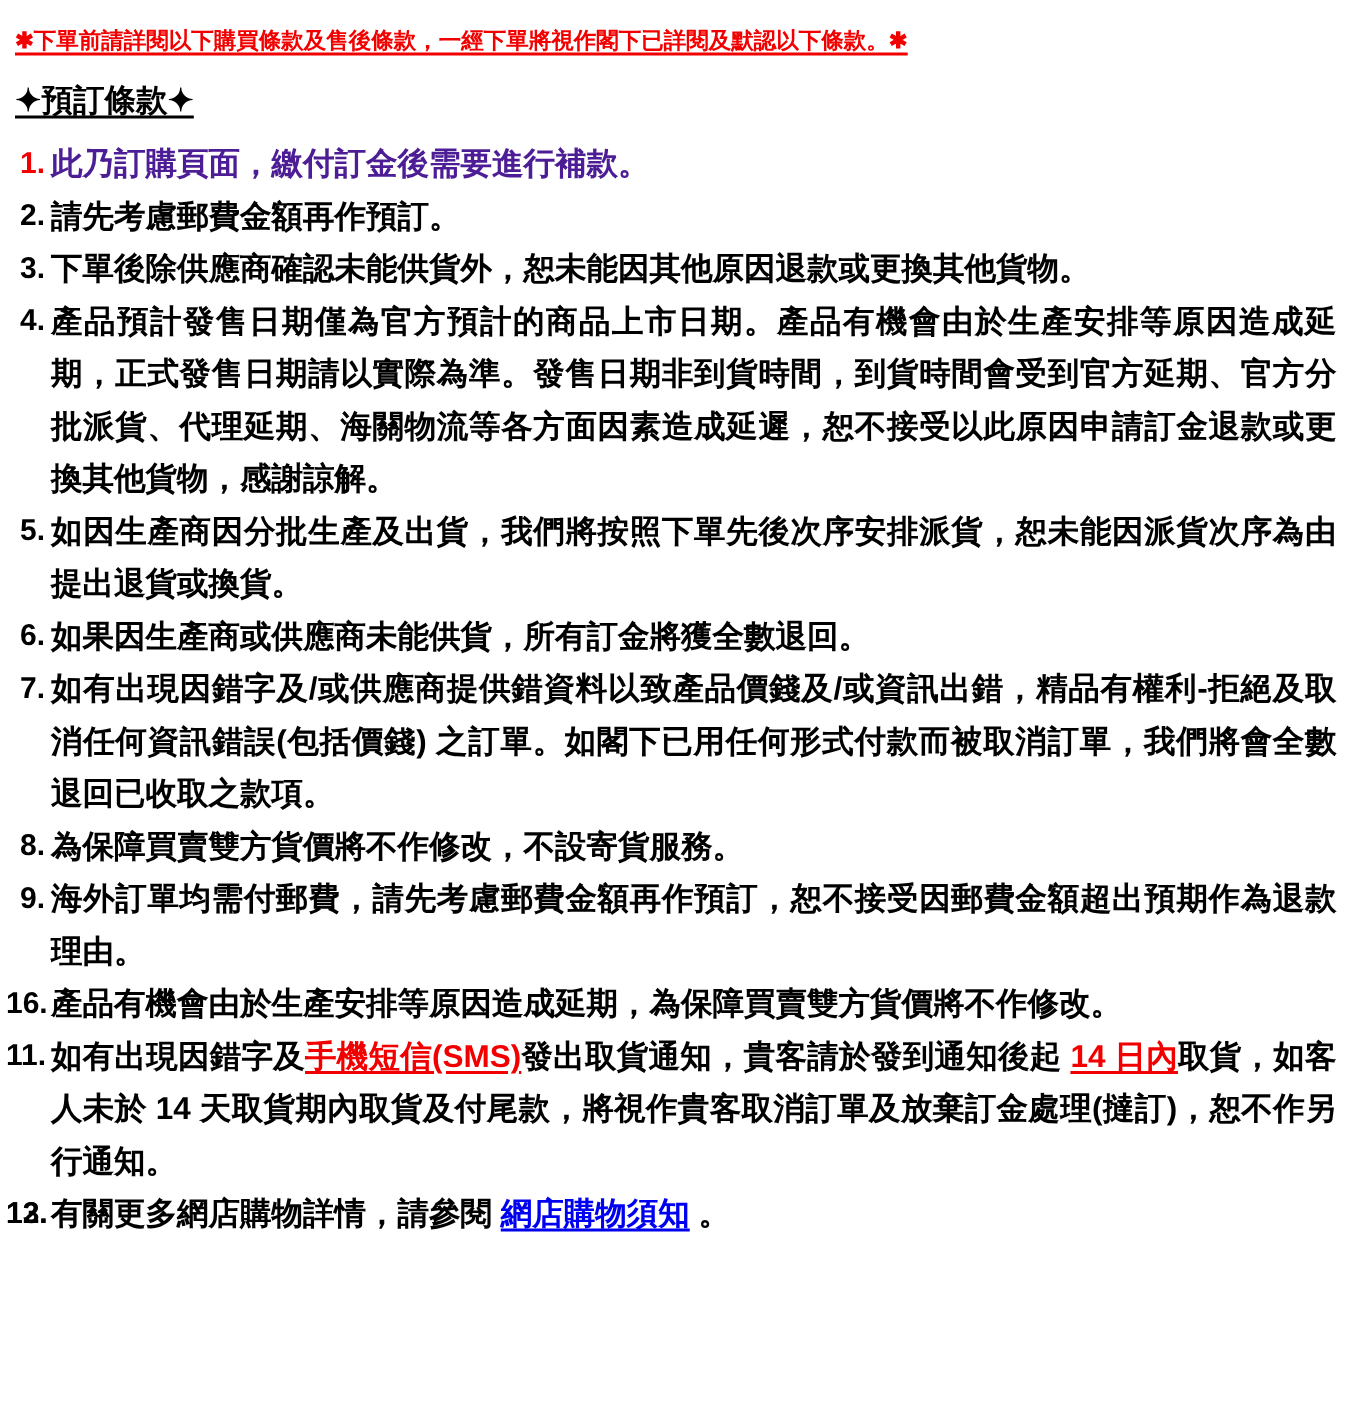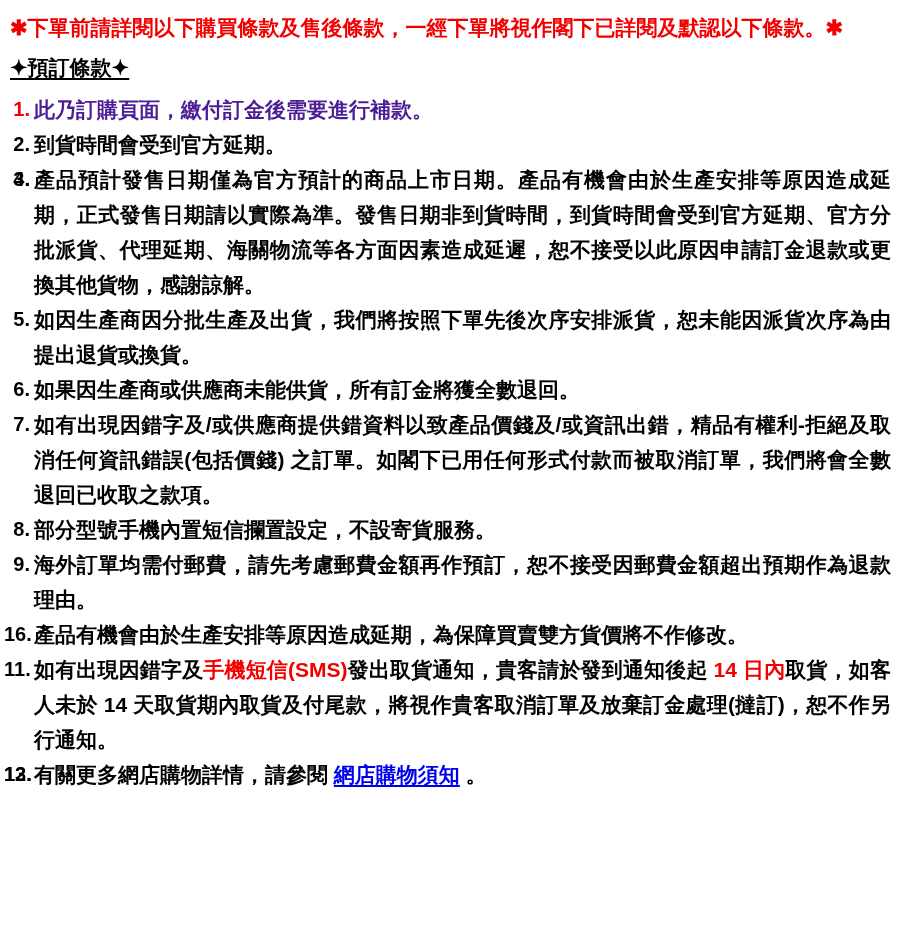--- a/index.html
+++ b/index.html
@@ -13,23 +13,24 @@
     box-sizing: border-box;
     padding: 10px 22px 0 4px;
     font-family: "Liberation Sans", sans-serif;
     font-weight: bold;
     color: #000000;
     overflow: hidden;
   }
   .notice-banner {
     display: inline-block;
     margin: 2px 0 9px 6px;
-    font-size: 21px;
+    font-size: 15px;
     line-height: 31px;
     color: #f20000;
+    text-decoration: underline;
     text-decoration-thickness: 2px;
     text-underline-offset: 3px;
   }
   .section-title {
     display: inline-block;
     margin: 0 0 9px 6px;
     font-size: 21px;
     line-height: 31px;
     color: #000000;
     text-decoration: underline;
@@ -54,20 +55,21 @@
     left: 0;
     top: 0;
     width: 26px;
     text-align: right;
     font-size: 20px;
   }
   li.term-red, li.term-red .num { color: #f20000; }
   .seg-red { color: #4c1d95; }
   .seg-red-underline {
     color: #f20000;
+    text-decoration: underline;
     text-decoration-thickness: 2px;
     text-underline-offset: 3px;
   }
   .seg-link {
     color: #0000f0;
     text-decoration: underline;
     text-decoration-thickness: 2px;
     text-underline-offset: 3px;
     cursor: pointer;
   }
@@ -78,25 +80,25 @@
 <div>
   <span class="notice-banner">✱下單前請詳閱以下購買條款及售後條款，一經下單將視作閣下已詳閱及默認以下條款。✱</span>
 </div>
 
 <div>
   <span class="section-title">✦預訂條款✦</span>
 </div>
 
 <ol class="terms">
     <li class="term term-red"><span class="num">1.</span><span><span class="seg-red">此乃訂購頁面，繳付訂金後需要進行補款。</span></span></li>
-    <li class="term"><span class="num">2.</span><span><span class="seg-normal">到貨時間會受到官方延期。</span></span></li>
-    <li class="term"><span class="num">3.</span></li>
+    <li class="term"><span class="num">2.</span><span><span class="seg-normal">請先考慮郵費金額再作預訂。</span></span></li>
+    <li class="term"><span class="num">3.</span><span><span class="seg-normal">下單後除供應商確認未能供貨外，恕未能因其他原因退款或更換其他貨物。</span></span></li>
     <li class="term"><span class="num">4.</span><span><span class="seg-normal">產品預計發售日期僅為官方預計的商品上市日期。產品有機會由於生產安排等原因造成延期，正式發售日期請以實際為準。發售日期非到貨時間，到貨時間會受到官方延期、官方分批派貨、代理延期、海關物流等各方面因素造成延遲，恕不接受以此原因申請訂金退款或更換其他貨物，感謝諒解。</span></span></li>
     <li class="term"><span class="num">5.</span><span><span class="seg-normal">如因生產商因分批生產及出貨，我們將按照下單先後次序安排派貨，恕未能因派貨次序為由提出退貨或換貨。</span></span></li>
     <li class="term"><span class="num">6.</span><span><span class="seg-normal">如果因生產商或供應商未能供貨，所有訂金將獲全數退回。</span></span></li>
     <li class="term"><span class="num">7.</span><span><span class="seg-normal">如有出現因錯字及/或供應商提供錯資料以致產品價錢及/或資訊出錯，精品有權利-拒絕及取消任何資訊錯誤(包括價錢) 之訂單。如閣下已用任何形式付款而被取消訂單，我們將會全數退回已收取之款項。</span></span></li>
-    <li class="term"><span class="num">8.</span><span><span class="seg-normal">部分型號手機內置短信攔置設定，不設寄貨服務。</span></span></li>
+    <li class="term"><span class="num">8.</span><span><span class="seg-normal">為保障買賣雙方貨價將不作修改，不設寄貨服務。</span></span></li>
     <li class="term"><span class="num">9.</span><span><span class="seg-normal">海外訂單均需付郵費，請先考慮郵費金額再作預訂，恕不接受因郵費金額超出預期作為退款理由。</span></span></li>
     <li class="term"><span class="num">16.</span><span><span class="seg-normal">產品有機會由於生產安排等原因造成延期，為保障買賣雙方貨價將不作修改。</span></span></li>
     <li class="term"><span class="num">11.</span><span><span class="seg-normal">如有出現因錯字及</span><span class="seg-red-underline">手機短信(SMS)</span><span class="seg-normal">發出取貨通知，貴客請於發到通知後起 </span><span class="seg-red-underline">14 日內</span><span class="seg-normal">取貨，如客人未於 14 天取貨期內取貨及付尾款，將視作貴客取消訂單及放棄訂金處理(撻訂)，恕不作另行通知。</span></span></li>
     <li class="term"><span class="num">12.</span></li>
     <li class="term"><span class="num">13.</span><span><span class="seg-normal">有關更多網店購物詳情，請參閱 </span><a class="seg-link" href="#">網店購物須知</a><span class="seg-normal"> 。</span></span></li>
   </ol>
 
 </body></html>

